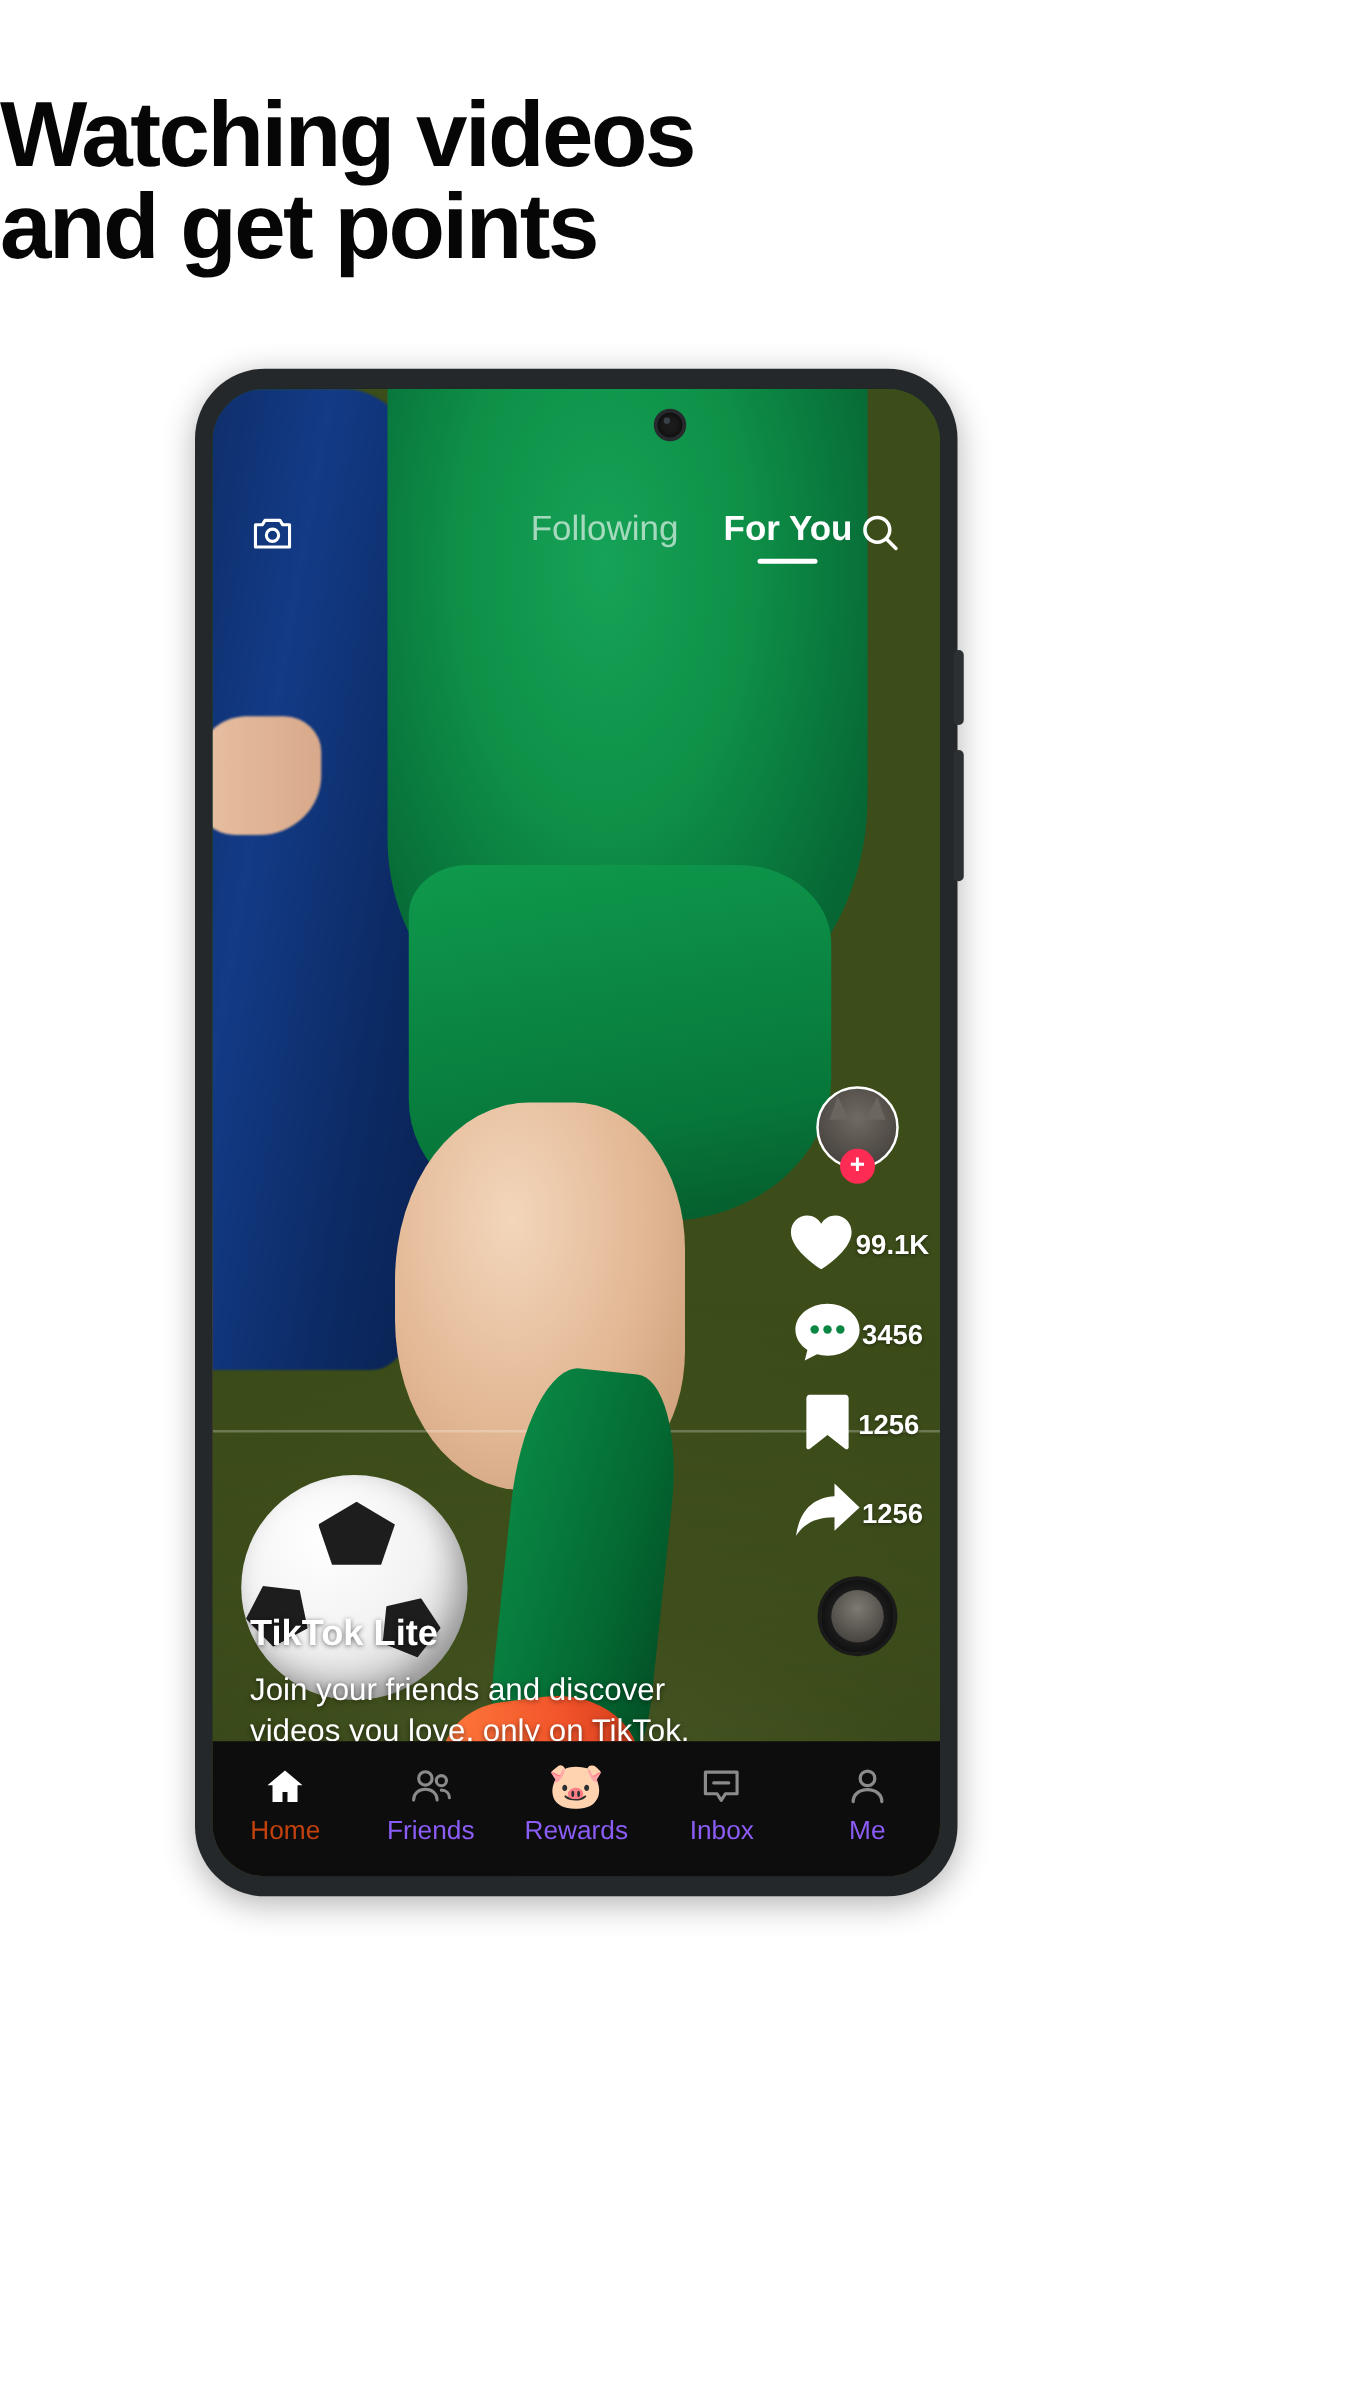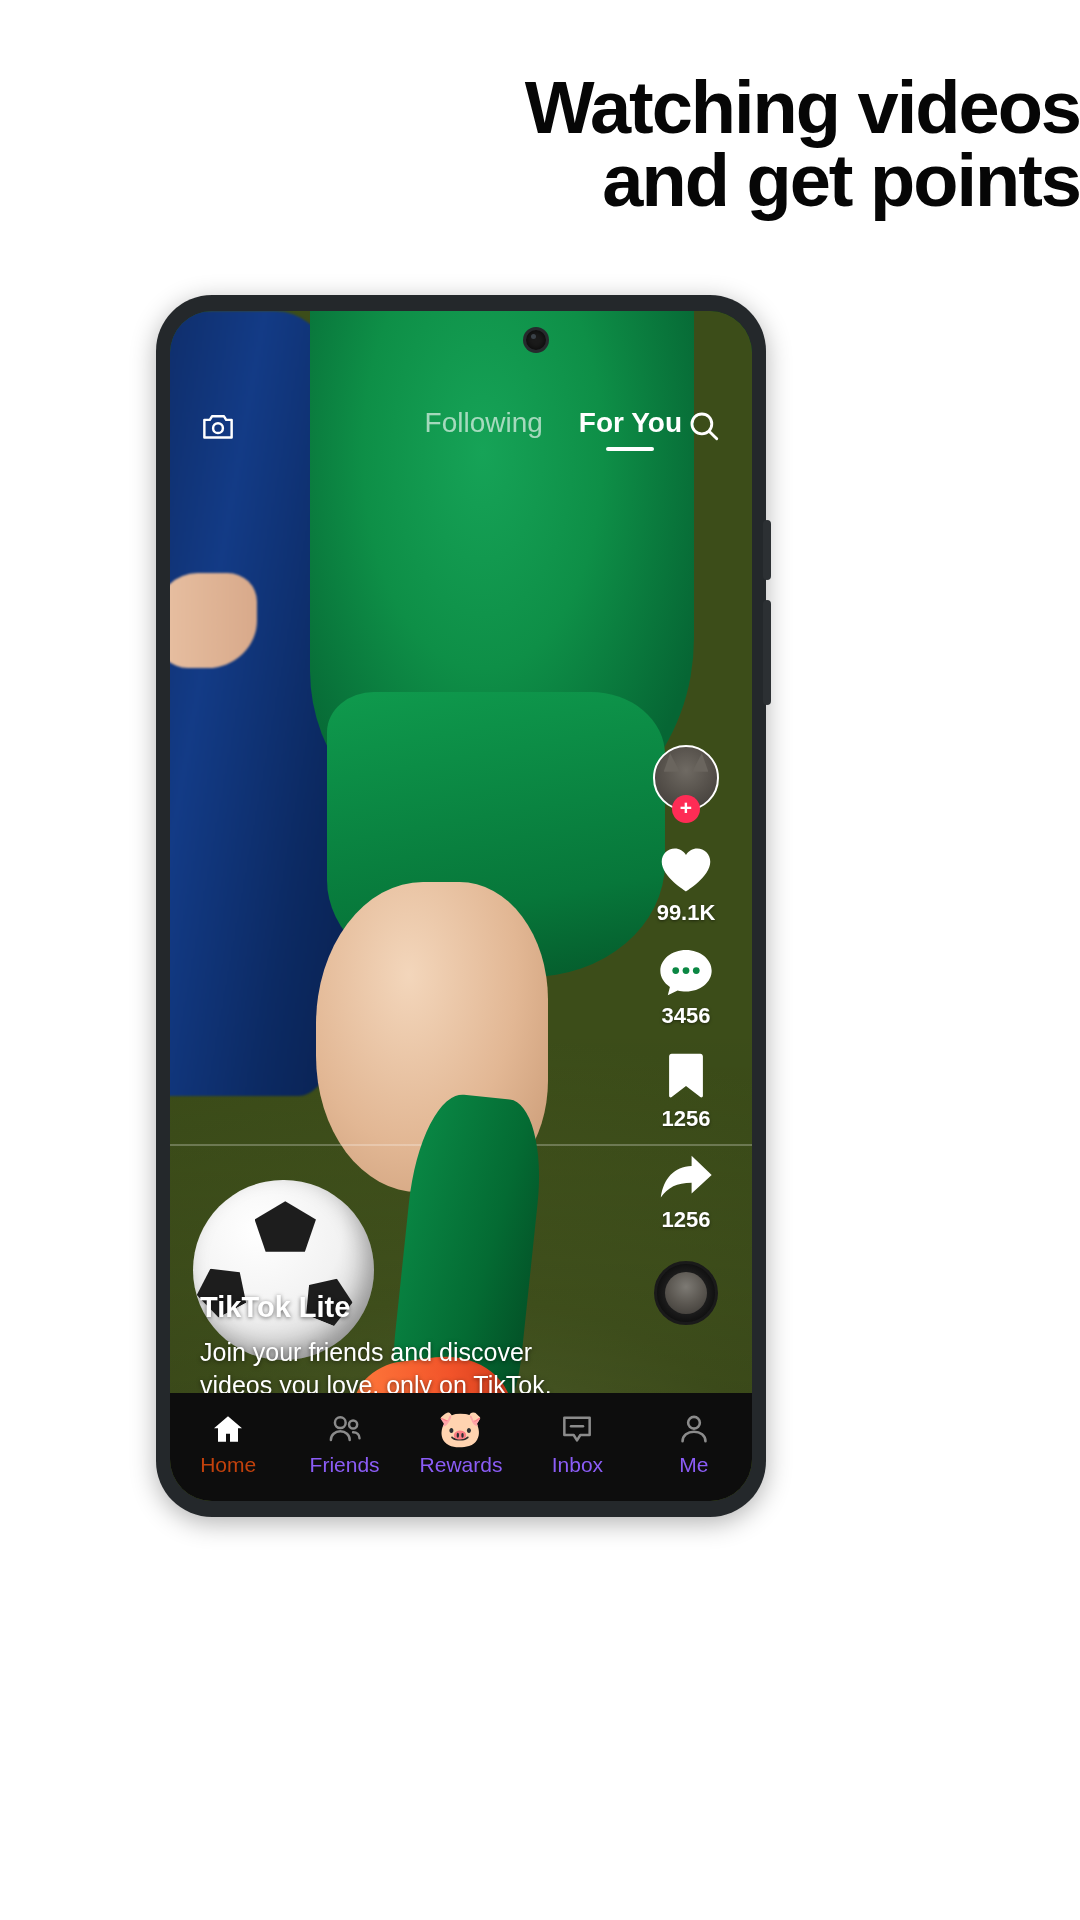--- a/index.html
+++ b/index.html
@@ -8,21 +8,21 @@
     background:#ffffff;
     font-family:"Liberation Sans", sans-serif;
     overflow:hidden;
     position:relative;
   }
 
   
   .headline {
     width:1080px;
     padding-top:72px;
-    text-align:right;
+    text-align:left;
     color:#060606;
     font-weight:bold;
     font-size:74px;
     line-height:0.98;
     letter-spacing:-2px;
     font-stretch:condensed;
   }
   .headline .l2 { display:block; }
 
   
@@ -255,21 +255,21 @@
   .rail {
     position:absolute;
     right:18px;
     bottom:176px;
     width:96px;
     display:flex;
     flex-direction:column;
     align-items:center;
     gap:20px;
   }
-  .rail-item { display:flex; flex-direction:column; align-items:center; }
+  .rail-item { display:flex; flex-direction:row; align-items:center; }
   .rail-count {
     color:#ffffff;
     font-size:22px;
     font-weight:bold;
     margin-top:5px;
     text-shadow:0 1px 3px rgba(0,0,0,.5);
   }
   .avatar-wrap { position:relative; margin-bottom:12px; }
   .avatar {
     width:66px; height:66px;

